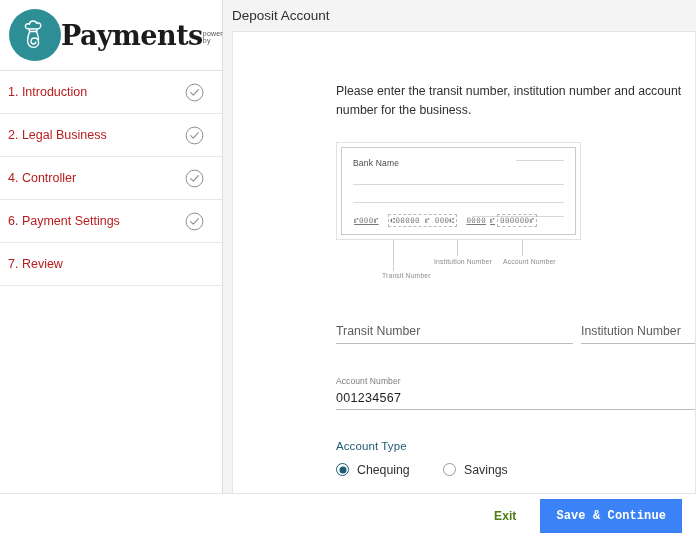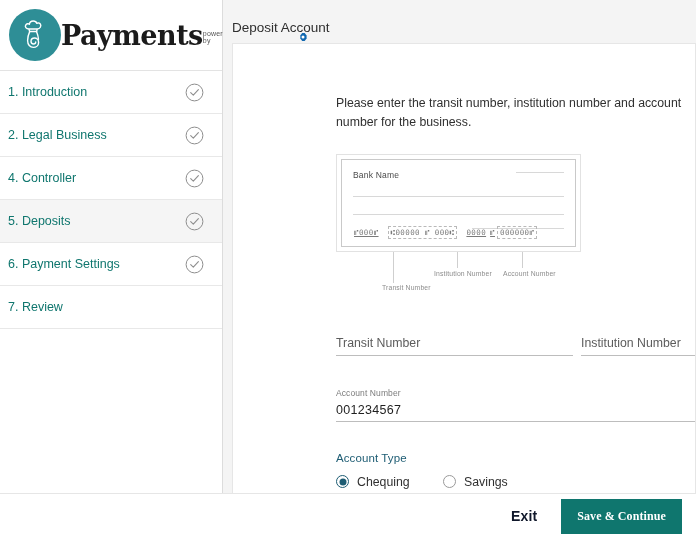--- a/index.html
+++ b/index.html
@@ -109,21 +109,21 @@
   }
   .nav-item {
     height: 43px;
     box-sizing: border-box;
     display: flex;
     align-items: center;
     justify-content: space-between;
     padding: 0 18px 0 8px;
     border-bottom: 1px solid #e8e8e8;
     font-size: 12.5px;
-    color: #0f766e;
+    color: #b91c1c;
   }
   .nav-item.active {
     background: #f5f5f5;
   }
   .nav-label {
     white-space: nowrap;
   }
   .check-circle {
     width: 19px;
     height: 19px;
@@ -145,21 +145,20 @@
   }
   .main-header {
     height: 31px;
     flex: 0 0 31px;
     display: flex;
     align-items: center;
     padding-left: 9px;
     font-size: 13.5px;
     color: #2f2f2f;
     background: #f4f4f4;
-    margin-top: 12px;
   }
   .card {
     margin: 0 0 0 9px;
     background: #ffffff;
     border: 1px solid #e6e6e6;
     border-bottom: none;
     flex: 1 1 auto;
     min-height: 0;
     box-sizing: border-box;
     position: relative;
@@ -336,35 +335,35 @@
     flex: 0 0 44px;
     background: #ffffff;
     border-top: 1px solid #e6e6e6;
     display: flex;
     align-items: center;
     justify-content: flex-end;
     padding-right: 14px;
     gap: 14px;
   }
   .exit-link {
-    font-size: 14px;
-    color: #0f172a;
+    font-size: 12px;
+    color: #4d7c0f;
     font-weight: bold;
     padding: 6px 10px;
     letter-spacing: 0.1px;
   }
   .primary-btn {
-    background: #0f766e;
+    background: #3b82f6;
     color: #ffffff;
     font-size: 12px;
     font-weight: bold;
     padding: 10px 16px;
     border: none;
     letter-spacing: 0.1px;
-    font-family: Liberation Serif, serif;
+    font-family: Liberation Mono, monospace;
   }
 </style>
 </head>
 <body>
 
 <div class="app">
   <div class="body-row">
 
     <aside class="sidebar">
       <div class="brand">
@@ -400,29 +399,20 @@
           <span class="nav-label">2. Legal Business</span>
           <span class="check-circle">
             <svg width="19" height="19" viewBox="0 0 19 19" aria-hidden="true">
               <circle cx="9.5" cy="9.5" r="8.4" fill="none" stroke="#8e8e8e" stroke-width="1"></circle>
               <path d="M5.7 9.6 L8.3 12.2 L13.4 6.6" fill="none" stroke="#8e8e8e" stroke-width="1.1" stroke-linecap="round" stroke-linejoin="round"></path>
             </svg>
           </span>
         </div>
         <div class="nav-item">
           <span class="nav-label">4. Controller</span>
-          <span class="check-circle">
-            <svg width="19" height="19" viewBox="0 0 19 19" aria-hidden="true">
-              <circle cx="9.5" cy="9.5" r="8.4" fill="none" stroke="#8e8e8e" stroke-width="1"></circle>
-              <path d="M5.7 9.6 L8.3 12.2 L13.4 6.6" fill="none" stroke="#8e8e8e" stroke-width="1.1" stroke-linecap="round" stroke-linejoin="round"></path>
-            </svg>
-          </span>
-        </div>
-        <div class="nav-item active">
-          <span class="nav-label">5. Deposits</span>
           <span class="check-circle">
             <svg width="19" height="19" viewBox="0 0 19 19" aria-hidden="true">
               <circle cx="9.5" cy="9.5" r="8.4" fill="none" stroke="#8e8e8e" stroke-width="1"></circle>
               <path d="M5.7 9.6 L8.3 12.2 L13.4 6.6" fill="none" stroke="#8e8e8e" stroke-width="1.1" stroke-linecap="round" stroke-linejoin="round"></path>
             </svg>
           </span>
         </div>
         <div class="nav-item">
           <span class="nav-label">6. Payment Settings</span>
           <span class="check-circle">

